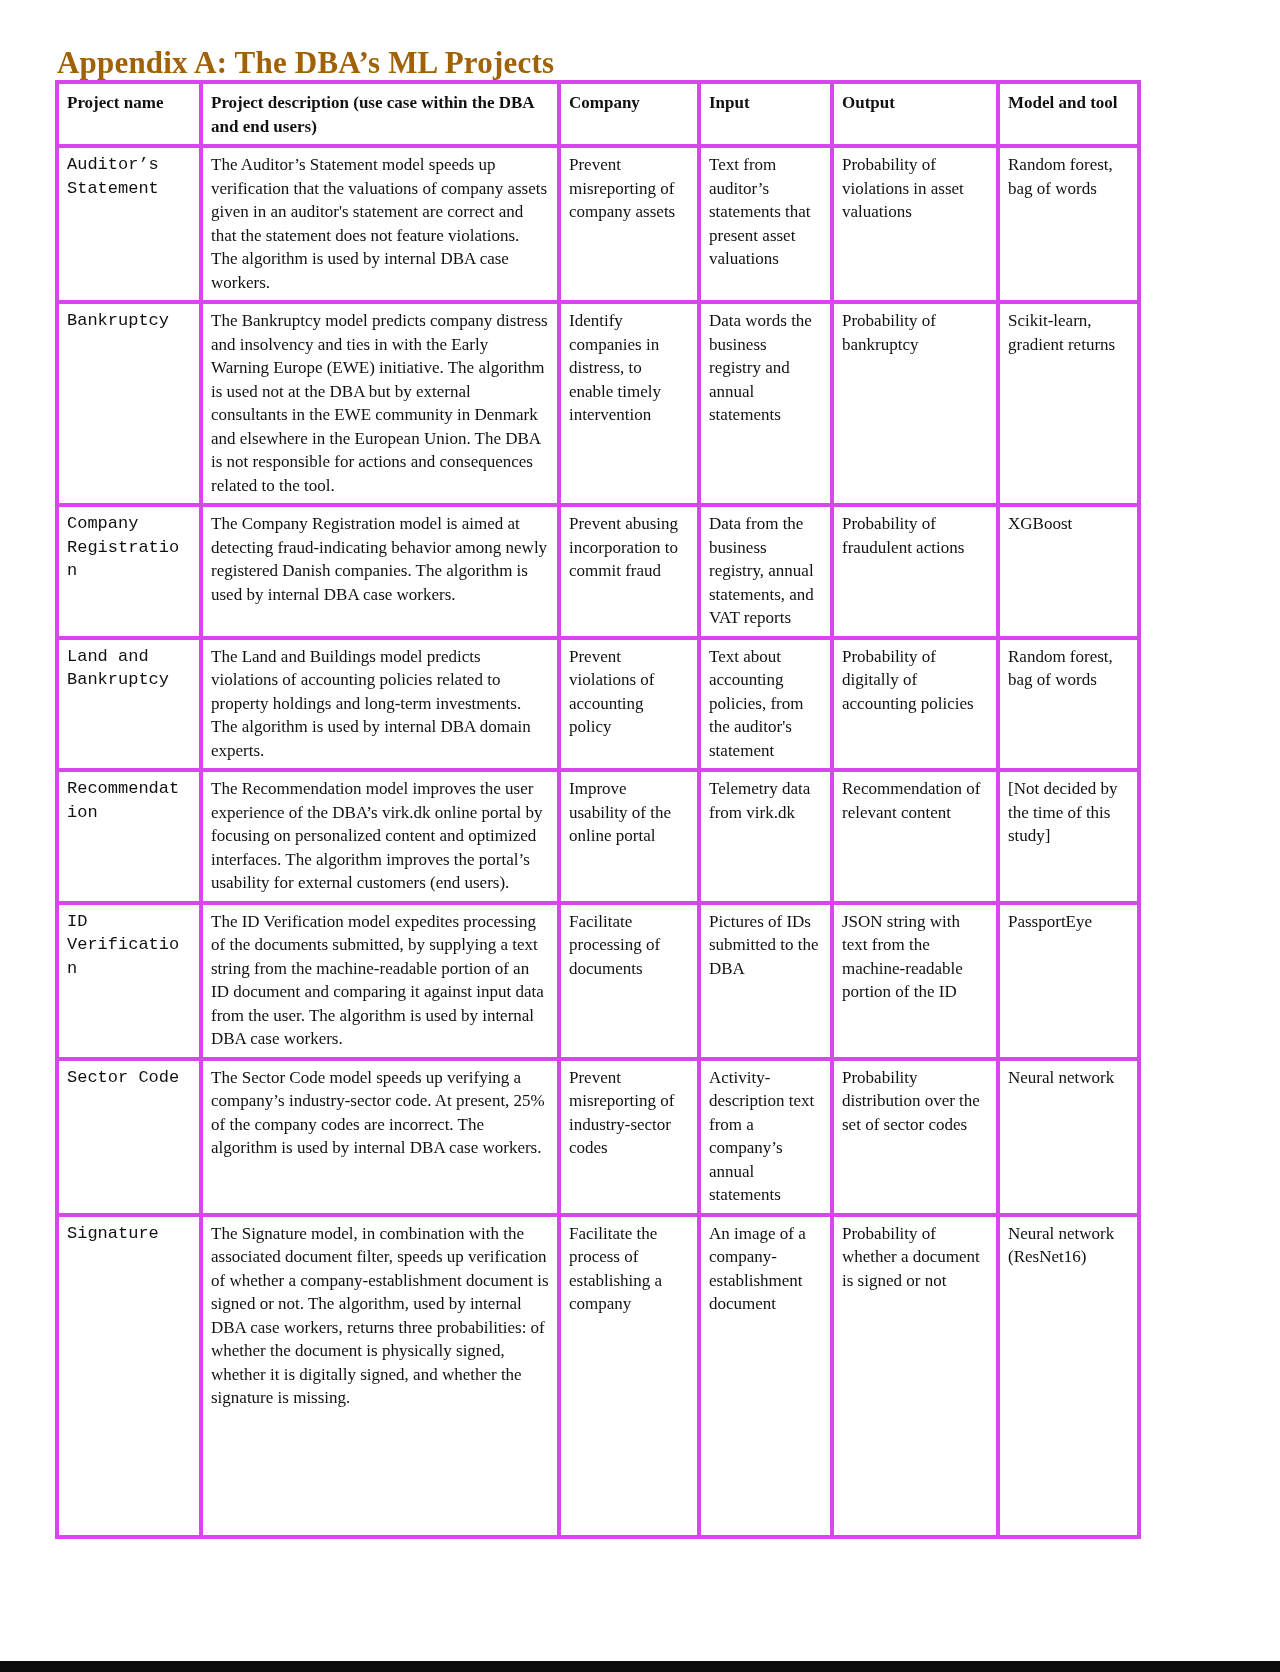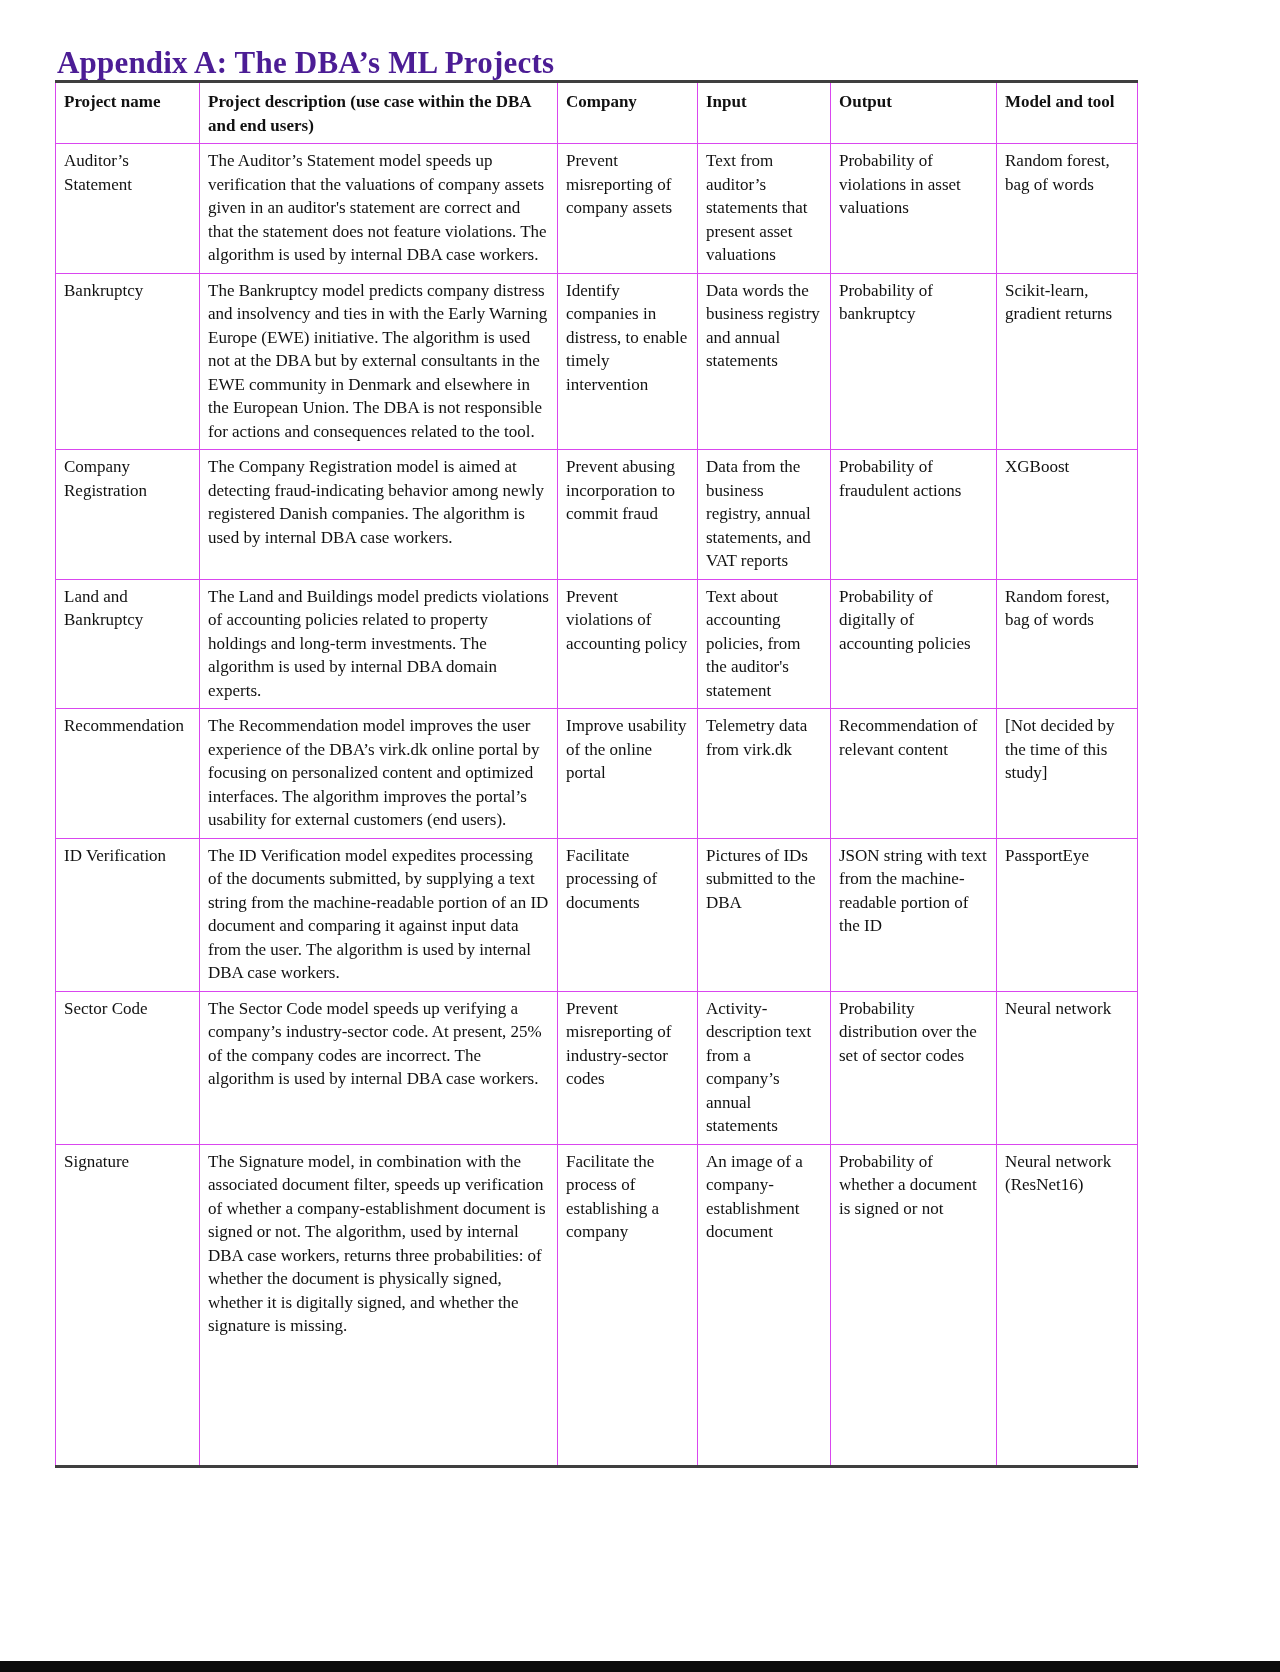--- a/index.html
+++ b/index.html
@@ -13,21 +13,21 @@
     position: relative;
     font-family: "Liberation Serif", "DejaVu Serif", serif;
     color: #111111;
   }
   .page-title {
     position: absolute;
     left: 57px;
     top: 24px;
     font-size: 31px;
     font-weight: bold;
-    color: #4c1d95;
+    color: #a16207;
     letter-spacing: 0.2px;
   }
   table.ml-table {
     position: absolute;
     left: 55px;
     top: 80px;
     width: 1082px;
     border-collapse: collapse;
     table-layout: fixed;
     border-top: 3px solid #3f3f3f;
@@ -35,37 +35,38 @@
     border-left: 1px solid #6e6e6e;
     border-right: 1px solid #6e6e6e;
   }
   col.c-name   { width: 144px; }
   col.c-desc   { width: 358px; }
   col.c-purp   { width: 140px; }
   col.c-input  { width: 133px; }
   col.c-output { width: 166px; }
   col.c-model  { width: 141px; }
   th, td {
-    border: 1px solid #d946ef;
+    border: 4px solid #d946ef;
     vertical-align: top;
     text-align: left;
     padding: 5px 8px 6px 8px;
     font-size: 17px;
     line-height: 23.5px;
     font-weight: normal;
     overflow-wrap: break-word;
   }
   th {
     font-weight: bold;
     padding-top: 7px;
   }
   thead tr { height: 57px; }
   td.name-cell {
     padding-right: 12px;
     overflow-wrap: anywhere;
+    font-family: Liberation Mono, monospace;
   }
   tr.row-signature { height: 322px; }
   .bottom-bar {
     position: absolute;
     left: 0;
     bottom: 0;
     width: 100%;
     height: 11px;
     background: #0c0c0c;
   }

